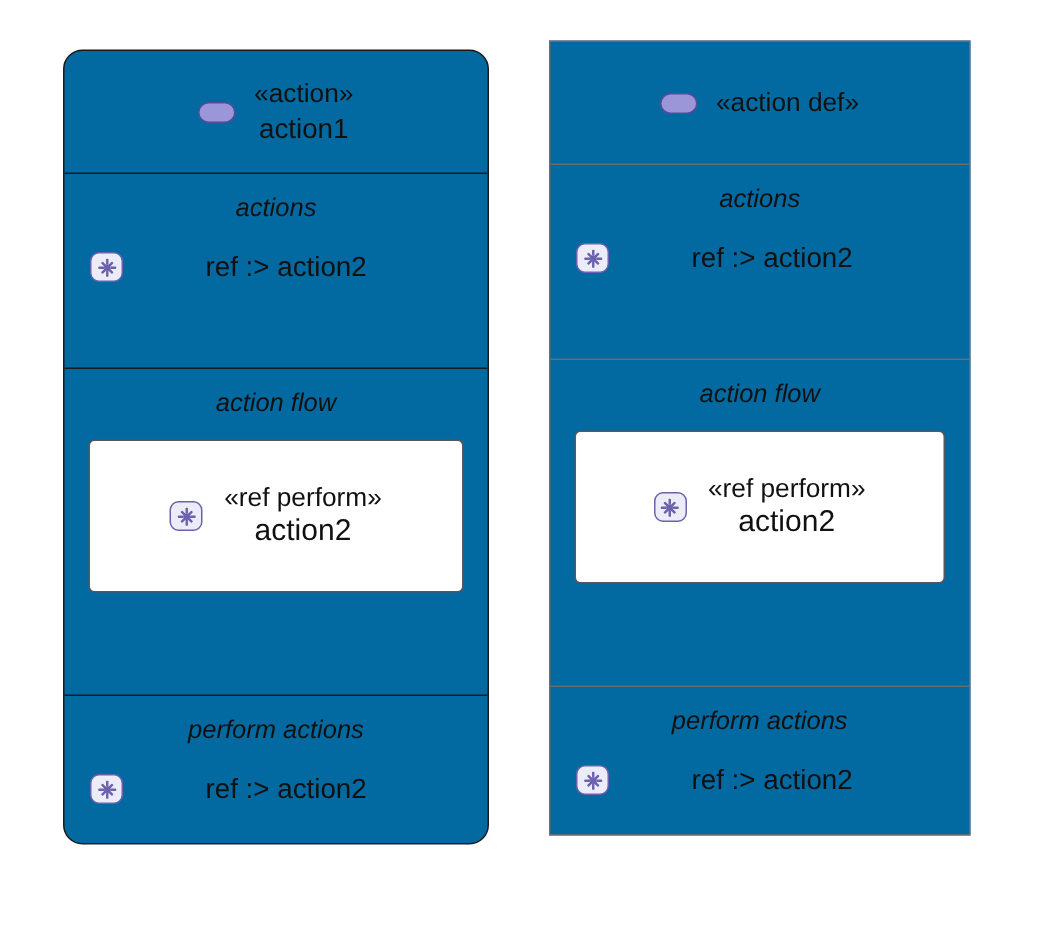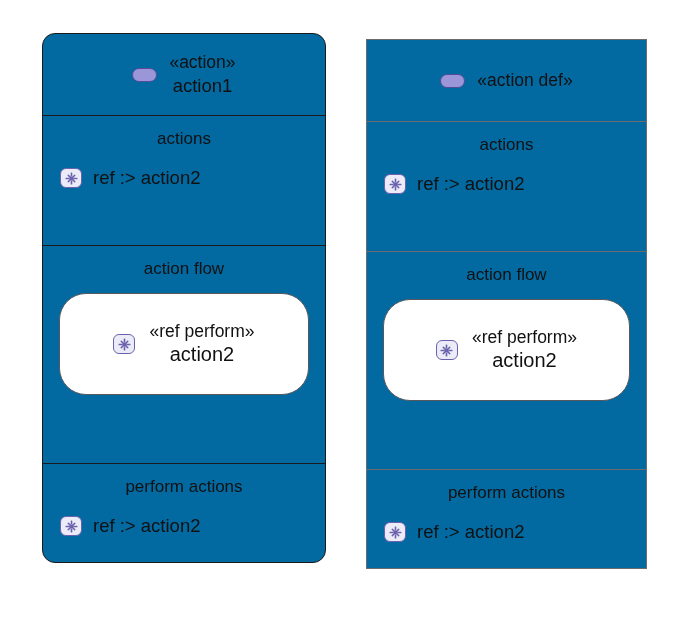--- a/index.html
+++ b/index.html
@@ -35,21 +35,21 @@
     left: 42px;
     top: 33px;
     width: 284px;
     height: 530px;
     border: 1.6px solid #1a1a1a;
     border-radius: 13px;
   }
 
   .panel-definition {
     left: 366px;
-    top: 39px;
+    top: 27px;
     width: 281px;
     height: 530px;
     border: 1.6px solid #6b6b70;
     border-radius: 0px;
   }
 
   
   .compartment {
     box-sizing: border-box;
     position: relative;
@@ -117,50 +117,52 @@
   .icon-ref svg { display: block; }
 
   .icon-ref-small {
     width: 22px;
     height: 20px;
   }
 
   
   .comp-label {
     text-align: center;
+    font-style: italic;
     font-size: 17px;
     color: #111111;
     padding-top: 13px;
     white-space: nowrap;
   }
 
   
   .feature-row {
     display: flex;
     align-items: center;
     gap: 11px;
     padding-left: 17px;
     padding-top: 18px;
   }
   .feature-text {
     font-size: 18.5px;
     color: #111111;
     white-space: nowrap;
+    margin-left: 44px;
   }
 
   
   .nested-box {
     position: absolute;
     left: 16px;
     right: 16px;
     top: 47px;
     height: 102px;
     box-sizing: border-box;
     border: 1.6px solid #58585c;
-    border-radius: 27px;
+    border-radius: 4px;
     background: #ffffff;
     display: flex;
     align-items: center;
     justify-content: center;
     gap: 14px;
     padding: 0 12px;
   }
   .nested-text {
     display: flex;
     flex-direction: column;

